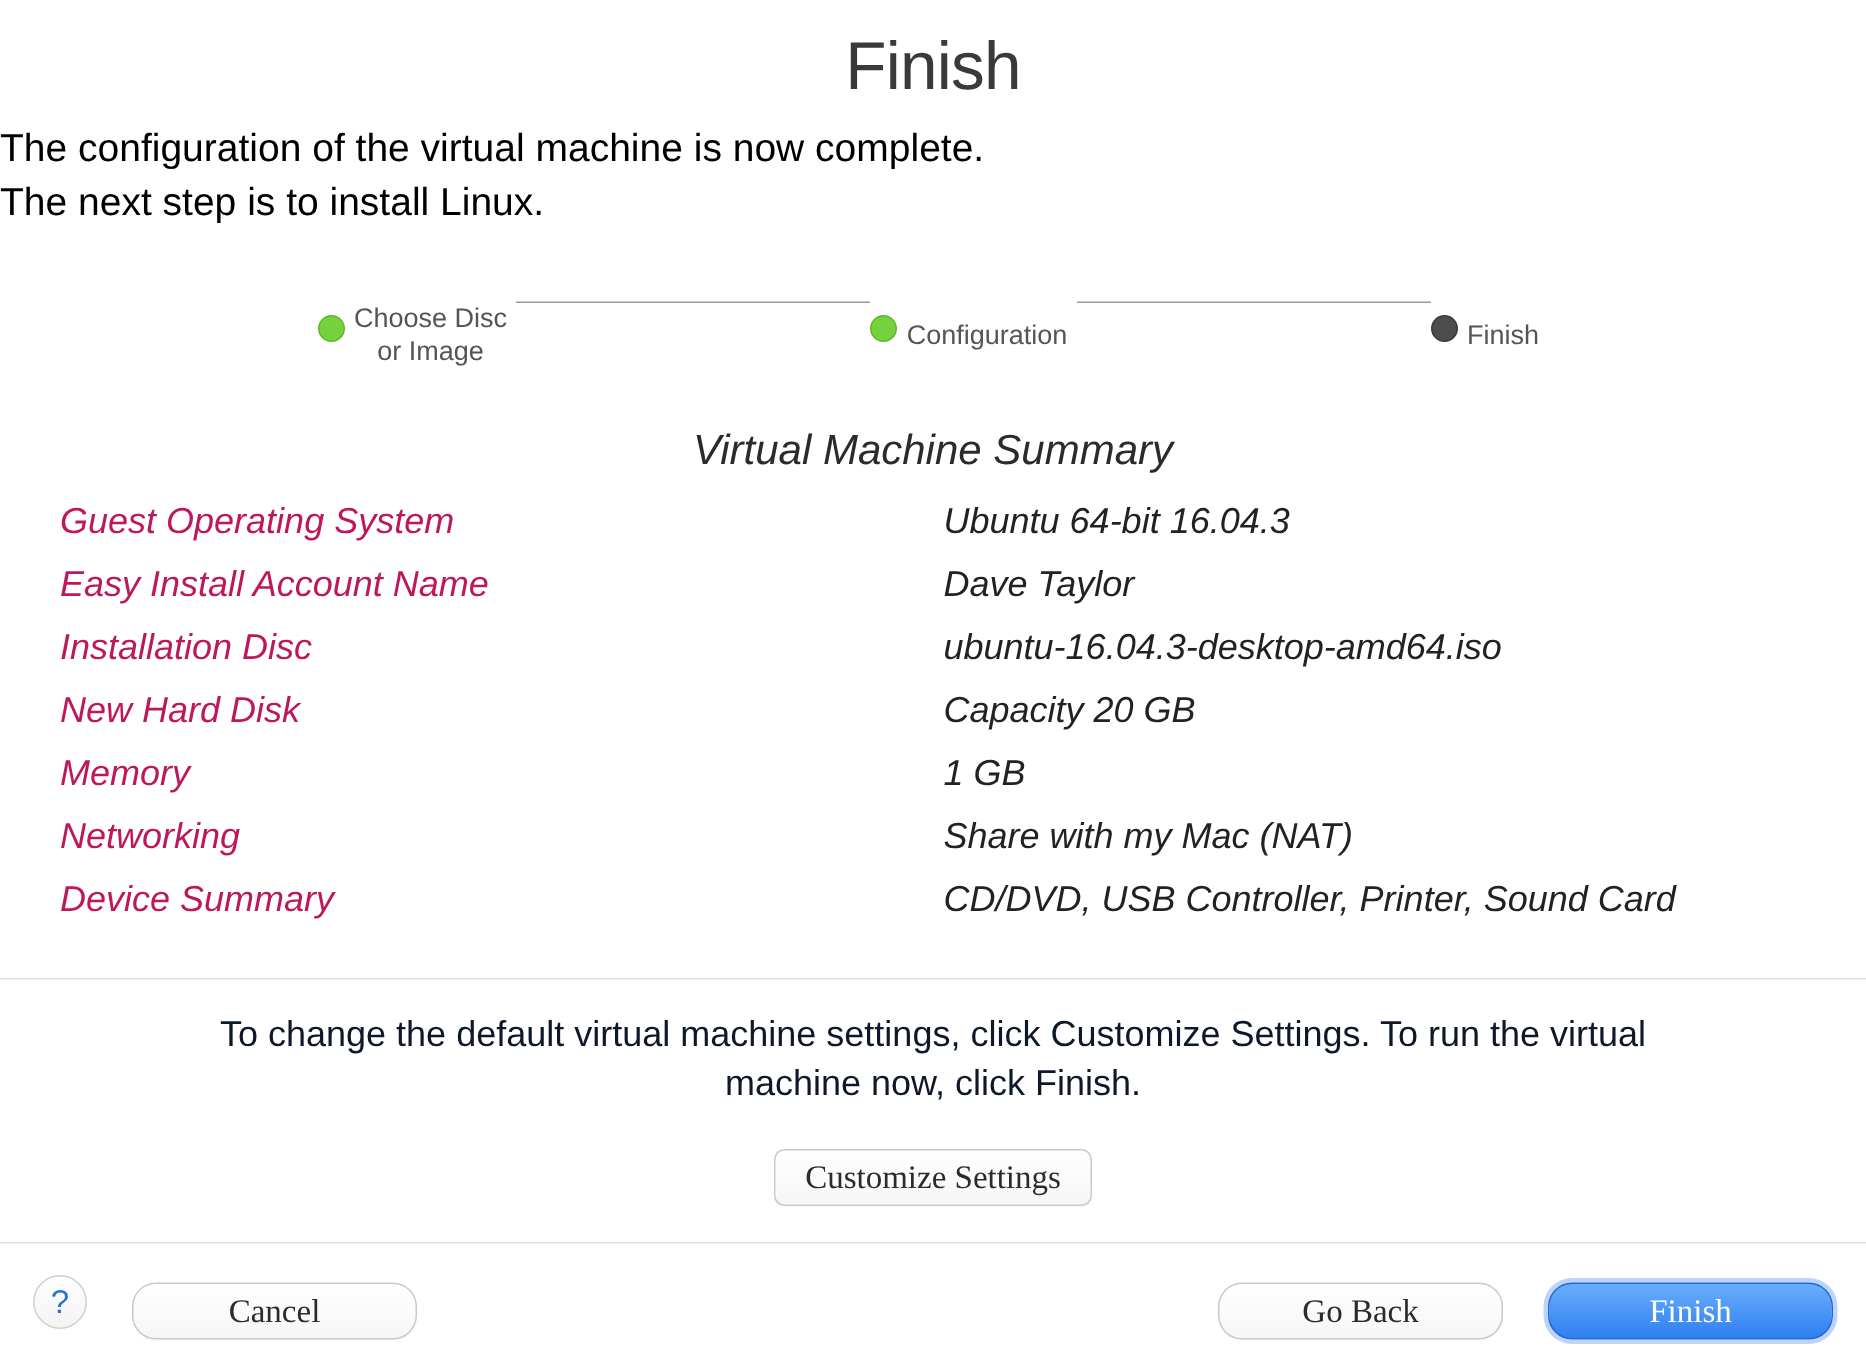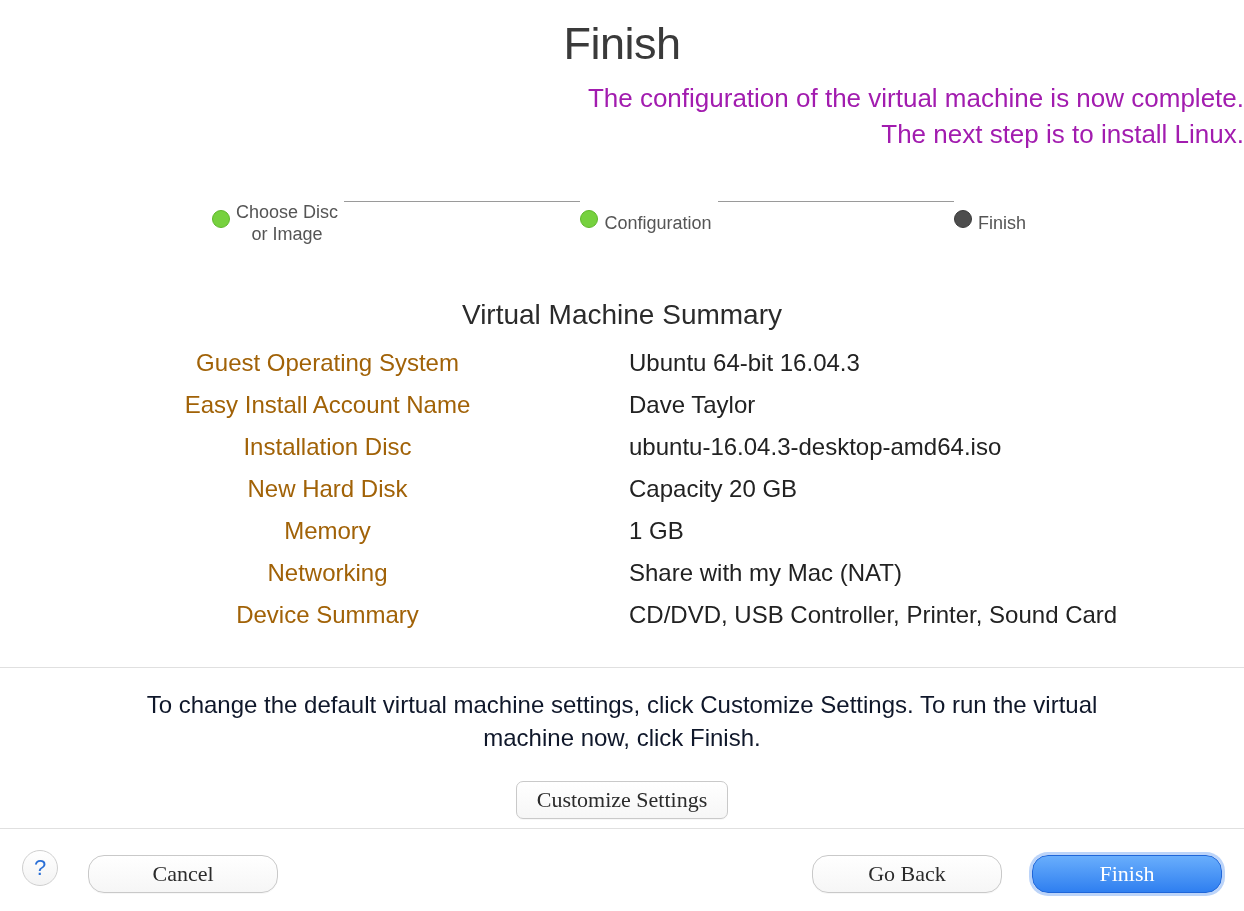--- a/index.html
+++ b/index.html
@@ -17,22 +17,22 @@
       padding-top: 18px;
     }
     h1.title {
       font-size: 45px;
       font-weight: 500;
       text-align: center;
       color: #3a3a3a;
       letter-spacing: -0.5px;
     }
     .subtitle {
-      text-align: right;
-      color: #a21caf;
+      text-align: left;
+      color: #000000;
       font-size: 26px;
       margin-top: 10px;
       line-height: 1.4;
     }
     .stepper {
       margin: 40px auto 0;
       width: 820px;
       position: relative;
     }
     .step-line {
@@ -68,40 +68,41 @@
     .step-label {
       margin-top: 8px;
       font-size: 18px;
       color: #555;
       text-align: center;
       line-height: 1.25;
       background: #fff;
       padding: 0 6px;
     }
     .summary {
-      margin-top: 53px;
+      margin-top: 38px;
+      font-style: italic;
     }
     .summary-title {
       text-align: center;
       font-size: 28px;
       font-weight: 500;
       color: #2b2b2b;
       margin-bottom: 18px;
     }
     .summary-table {
       display: grid;
       grid-template-columns: 1fr 1fr;
       column-gap: 14px;
       row-gap: 14px;
       width: 100%;
       padding: 0 40px;
     }
     .label-cell {
-      text-align: center;
-      color: #a16207;
+      text-align: left;
+      color: #be185d;
       font-size: 24px;
     }
     .value-cell {
       text-align: left;
       color: #222;
       font-size: 24px;
     }
     .divider {
       border: none;
       border-top: 1px solid #e0e0e0;

